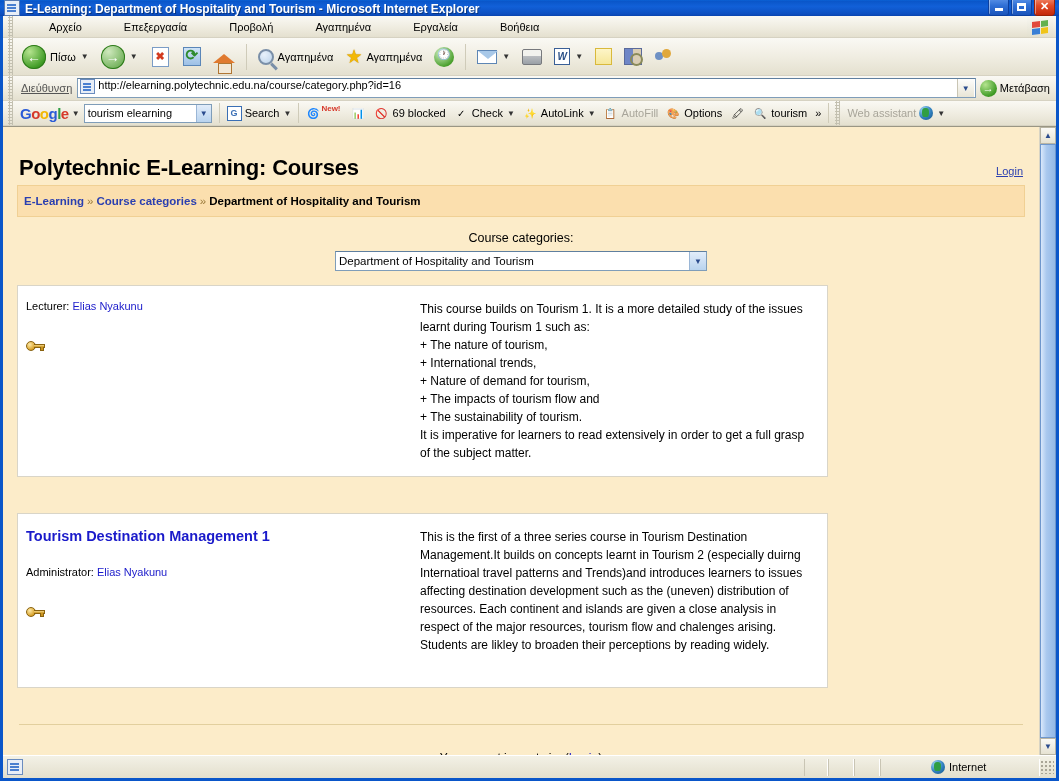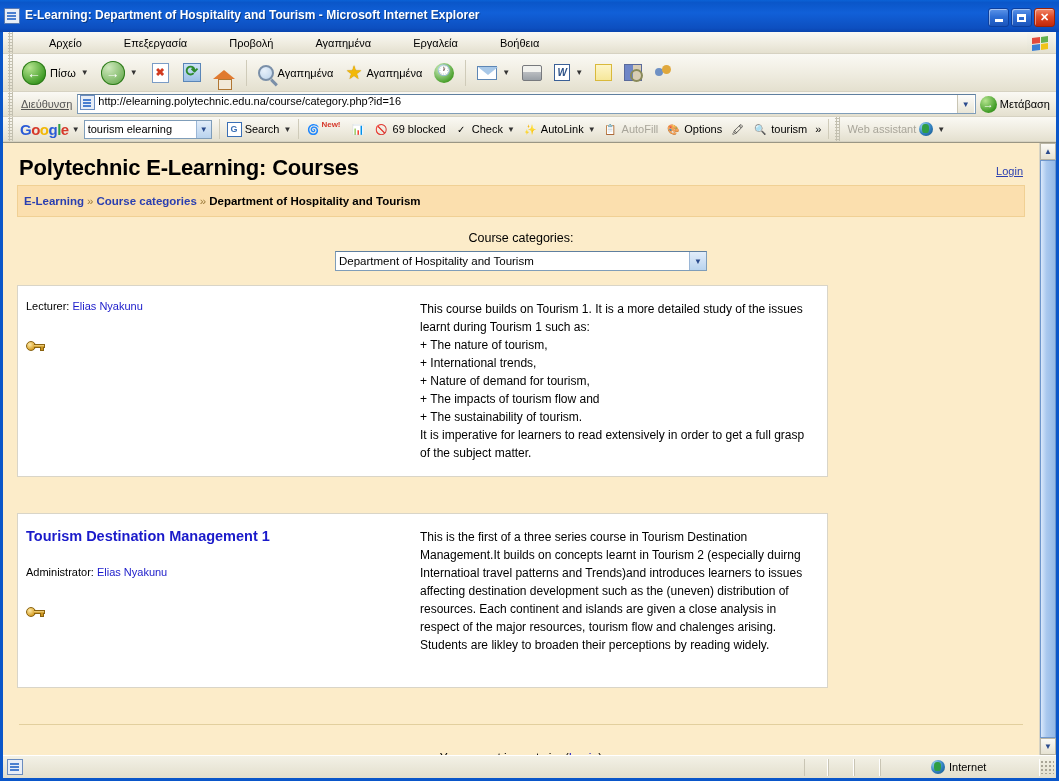--- a/index.html
+++ b/index.html
@@ -14,23 +14,23 @@
   
   #window {
     position: absolute; left: 0; top: 0;
     width: 1059px; height: 781px;
     background: #0a3fd1;
     display: flex; flex-direction: column;
   }
 
   
   .titlebar {
-    height: 32px;
+    height: 16px;
     background: linear-gradient(to bottom, #0b62d6 0%, #0a56c9 8%, #1160d8 40%, #0d4fc0 88%, #0944ae 100%);
-    display: flex; align-items: flex-start;
+    display: flex; align-items: flex-end;
     padding: 8px 2px 0 4px;
     flex: none;
   }
   .title-icon {
     width: 16px; height: 16px; margin-right: 5px;
     background: #e8eef7;
     border: 1px solid #5a7ab0;
     border-radius: 1px;
     position: relative;
     flex: none;
@@ -251,21 +251,21 @@
     color:#2a4b8d; font-size: 8px;
   }
   .sb-track { flex: 1; background: #f6f3e8; }
   .sb-thumb {
     background: linear-gradient(to right,#d9e8fb,#a9c8ee 40%,#93b8e6);
     border: 1px solid #6f97cc;
     margin: 0;
   }
 
   
-  .page-inner { padding: 0 14px; }
+  .page-inner { padding: 16px 14px; }
   .hdr {
     display: flex; align-items: flex-start; justify-content: space-between;
     padding: 12px 2px 4px 2px;
   }
   .site-title {
     font-size: 22px; font-weight: bold; color: #000;
     letter-spacing: -0.2px;
   }
   .login-top { font-size: 11px; color: #2a3fb0; text-decoration: underline; padding-top: 10px;}
   .navbar {

